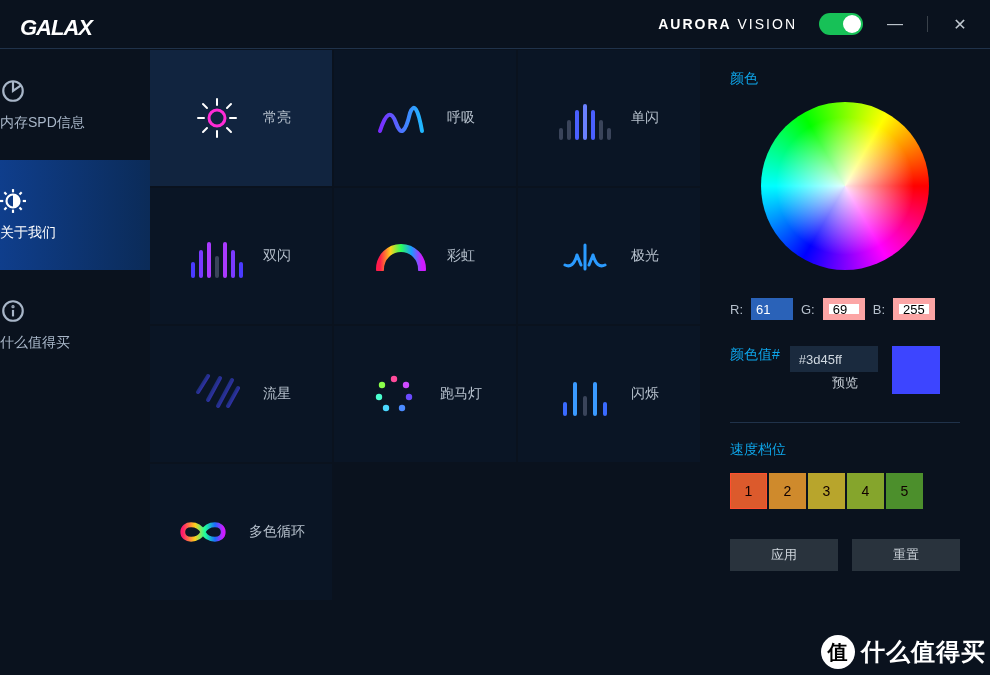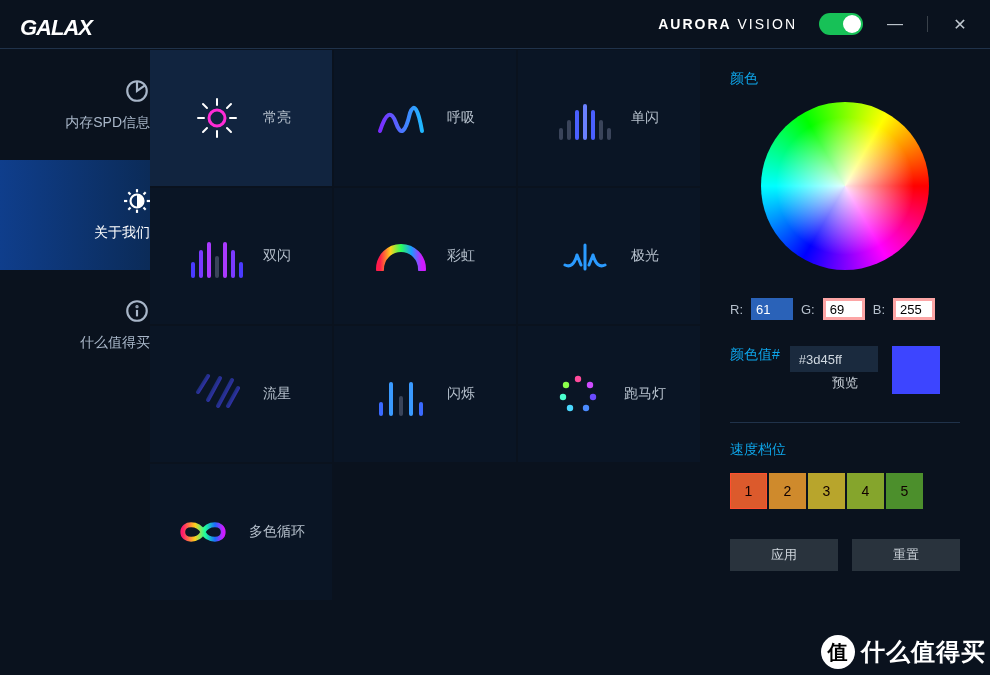--- a/index.html
+++ b/index.html
@@ -12,21 +12,21 @@
   .aurora { font-family: Verdana, sans-serif; font-weight:bold; font-size:14px; letter-spacing:2px; color:#fff; }
   .aurora .thin { font-weight:normal; }
   .toggle { width:44px; height:22px; border-radius:11px; background:#17c157; position:relative; cursor:pointer; }
   .toggle .knob { position:absolute; width:18px; height:18px; border-radius:50%; background:#fff; top:2px; right:2px; }
   .win-btn { width:20px; color:#c0c8d0; font-size:16px; text-align:center; cursor:pointer; }
   .header-sep { width:1px; height:16px; background:#39414a; }
   .header-rule { height:1px; background:#20324a; margin:0 0; }
 
   
   .sidebar { position:absolute; left:0; top:50px; width:150px; }
-  .side-item { height:110px; display:flex; flex-direction:column; align-items:flex-end; justify-content:center; gap:10px; color:#a8b6c8; cursor:pointer; }
+  .side-item { height:110px; display:flex; flex-direction:column; align-items:flex-start; justify-content:center; gap:10px; color:#a8b6c8; cursor:pointer; }
   .side-item.active { background:linear-gradient(to right,#0f3e8c,#0b2b58); color:#fff; }
   .side-item .lbl { font-size:14px; }
   .side-icon { width:26px; height:26px; stroke:#a8b6c8; fill:none; stroke-width:2; }
   .side-item.active .side-icon { stroke:#fff; }
 
   
   .grid { position:absolute; left:150px; top:48px; width:560px; display:grid; grid-template-columns:repeat(3, 182px); grid-auto-rows:136px; gap:2px; padding:2px 0 0 0; }
   .mode { background:rgba(10,22,38,0.9); display:flex; flex-direction:row; align-items:center; justify-content:center; gap:20px; cursor:pointer; }
   .mode.selected { background:#11243f; }
   .mode .mlabel { font-size:14px; color:#b6c0cc; }
@@ -40,21 +40,21 @@
   .panel { position:absolute; left:730px; top:70px; width:230px; }
   .ptitle { font-size:14px; color:#0ea5e9; margin-bottom:14px; }
   .wheel { width:168px; height:168px; border-radius:50%; margin:0 auto 28px auto;
     background:
       radial-gradient(circle, rgba(255,255,255,0.9) 0%, rgba(255,255,255,0) 58%),
       conic-gradient(from 90deg, #ff0000, #ff00ff, #0000ff, #00ffff, #00ff00, #ffff00, #ff0000);
     cursor:crosshair;
   }
   .rgb-row { display:flex; gap:8px; align-items:center; margin-bottom:26px; }
   .rgb-row label { font-size:13px; color:#b6c0cc; }
-  .rgb-in { width:42px; height:22px; font-size:13px; padding:2px 4px; border:3px solid #fca5a5; background:#fff; color:#000; }
+  .rgb-in { width:42px; height:22px; font-size:13px; padding:2px 4px; border:6px solid #fca5a5; background:#fff; color:#000; }
   .rgb-in.sel { background:#2a62b8; color:#fff; border:1px solid #2a62b8; }
 
   .hex-row { display:flex; align-items:flex-start; gap:14px; margin-bottom:28px; }
   .hex-col { display:flex; gap:10px; }
   .hex-in { width:88px; height:26px; background:#1a2a3e; border:1px solid #1a2a3e; color:#d0d8e0; font-size:13px; padding:0 8px; }
   .preview-col { display:flex; flex-direction:column; gap:10px; align-items:flex-start; }
   .swatch { width:48px; height:48px; }
 
   .speed-row { display:flex; gap:2px; margin-top:14px; margin-bottom:30px; }
   .speed-btn { width:37px; height:36px; display:flex; align-items:center; justify-content:center; font-size:14px; color:#100; cursor:pointer; font-weight:500; }
@@ -231,46 +231,46 @@
           <line x1="26" y1="4" x2="14" y2="26"></line>
           <line x1="38" y1="6" x2="24" y2="32"></line>
           <line x1="44" y1="14" x2="34" y2="32"></line>
         </g>
       </svg>
     </div>
     <div class="mlabel">流星</div>
   </div>
 
   <div class="mode">
-    <div class="micon bars" style="gap:6px">
-      <span style="height:14px;background:#3a6aff"></span>
-      <span style="height:34px;background:#3a a0ff;background:#3a9aff"></span>
-      <span style="height:20px;background:#3a445a"></span>
-      <span style="height:34px;background:#3a9aff"></span>
-      <span style="height:14px;background:#3a6aff"></span>
-    </div>
-    <div class="mlabel">闪烁</div>
-  </div>
-
-  <div class="mode">
     <div class="micon">
       <svg width="42" height="42" viewBox="0 0 42 42">
         <circle cx="21" cy="6" r="3.2" fill="#ff4b9b"></circle>
         <circle cx="33" cy="12" r="3.2" fill="#cf4bff"></circle>
         <circle cx="36" cy="24" r="3.2" fill="#6b4bff"></circle>
         <circle cx="29" cy="35" r="3.2" fill="#4b8bff"></circle>
         <circle cx="13" cy="35" r="3.2" fill="#4bd8ff"></circle>
         <circle cx="6" cy="24" r="3.2" fill="#4bffcf"></circle>
         <circle cx="9" cy="12" r="3.2" fill="#8bff4b"></circle>
       </svg>
     </div>
     <div class="mlabel">跑马灯</div>
   </div>
 
   <div class="mode">
+    <div class="micon bars" style="gap:6px">
+      <span style="height:14px;background:#3a6aff"></span>
+      <span style="height:34px;background:#3a a0ff;background:#3a9aff"></span>
+      <span style="height:20px;background:#3a445a"></span>
+      <span style="height:34px;background:#3a9aff"></span>
+      <span style="height:14px;background:#3a6aff"></span>
+    </div>
+    <div class="mlabel">闪烁</div>
+  </div>
+
+  <div class="mode">
     <div class="micon">
       <svg width="54" height="28" viewBox="0 0 54 28">
         <path d="M14 14 a 9 9 0 1 1 0 0.001 M40 14 a 9 9 0 1 1 0 0.001" fill="none"></path>
         <path d="M6 14 C 6 4, 22 4, 27 14 C 32 24, 48 24, 48 14 C 48 4, 32 4, 27 14 C 22 24, 6 24, 6 14 Z" fill="none" stroke-width="5" stroke="url(#ig)"></path>
         <defs>
             <linearGradient id="ig">
               <stop offset="0%" stop-color="#ff1b6b"></stop>
               <stop offset="30%" stop-color="#ffcf1b"></stop>
               <stop offset="55%" stop-color="#1bff9b"></stop>
               <stop offset="80%" stop-color="#1b6bff"></stop>

